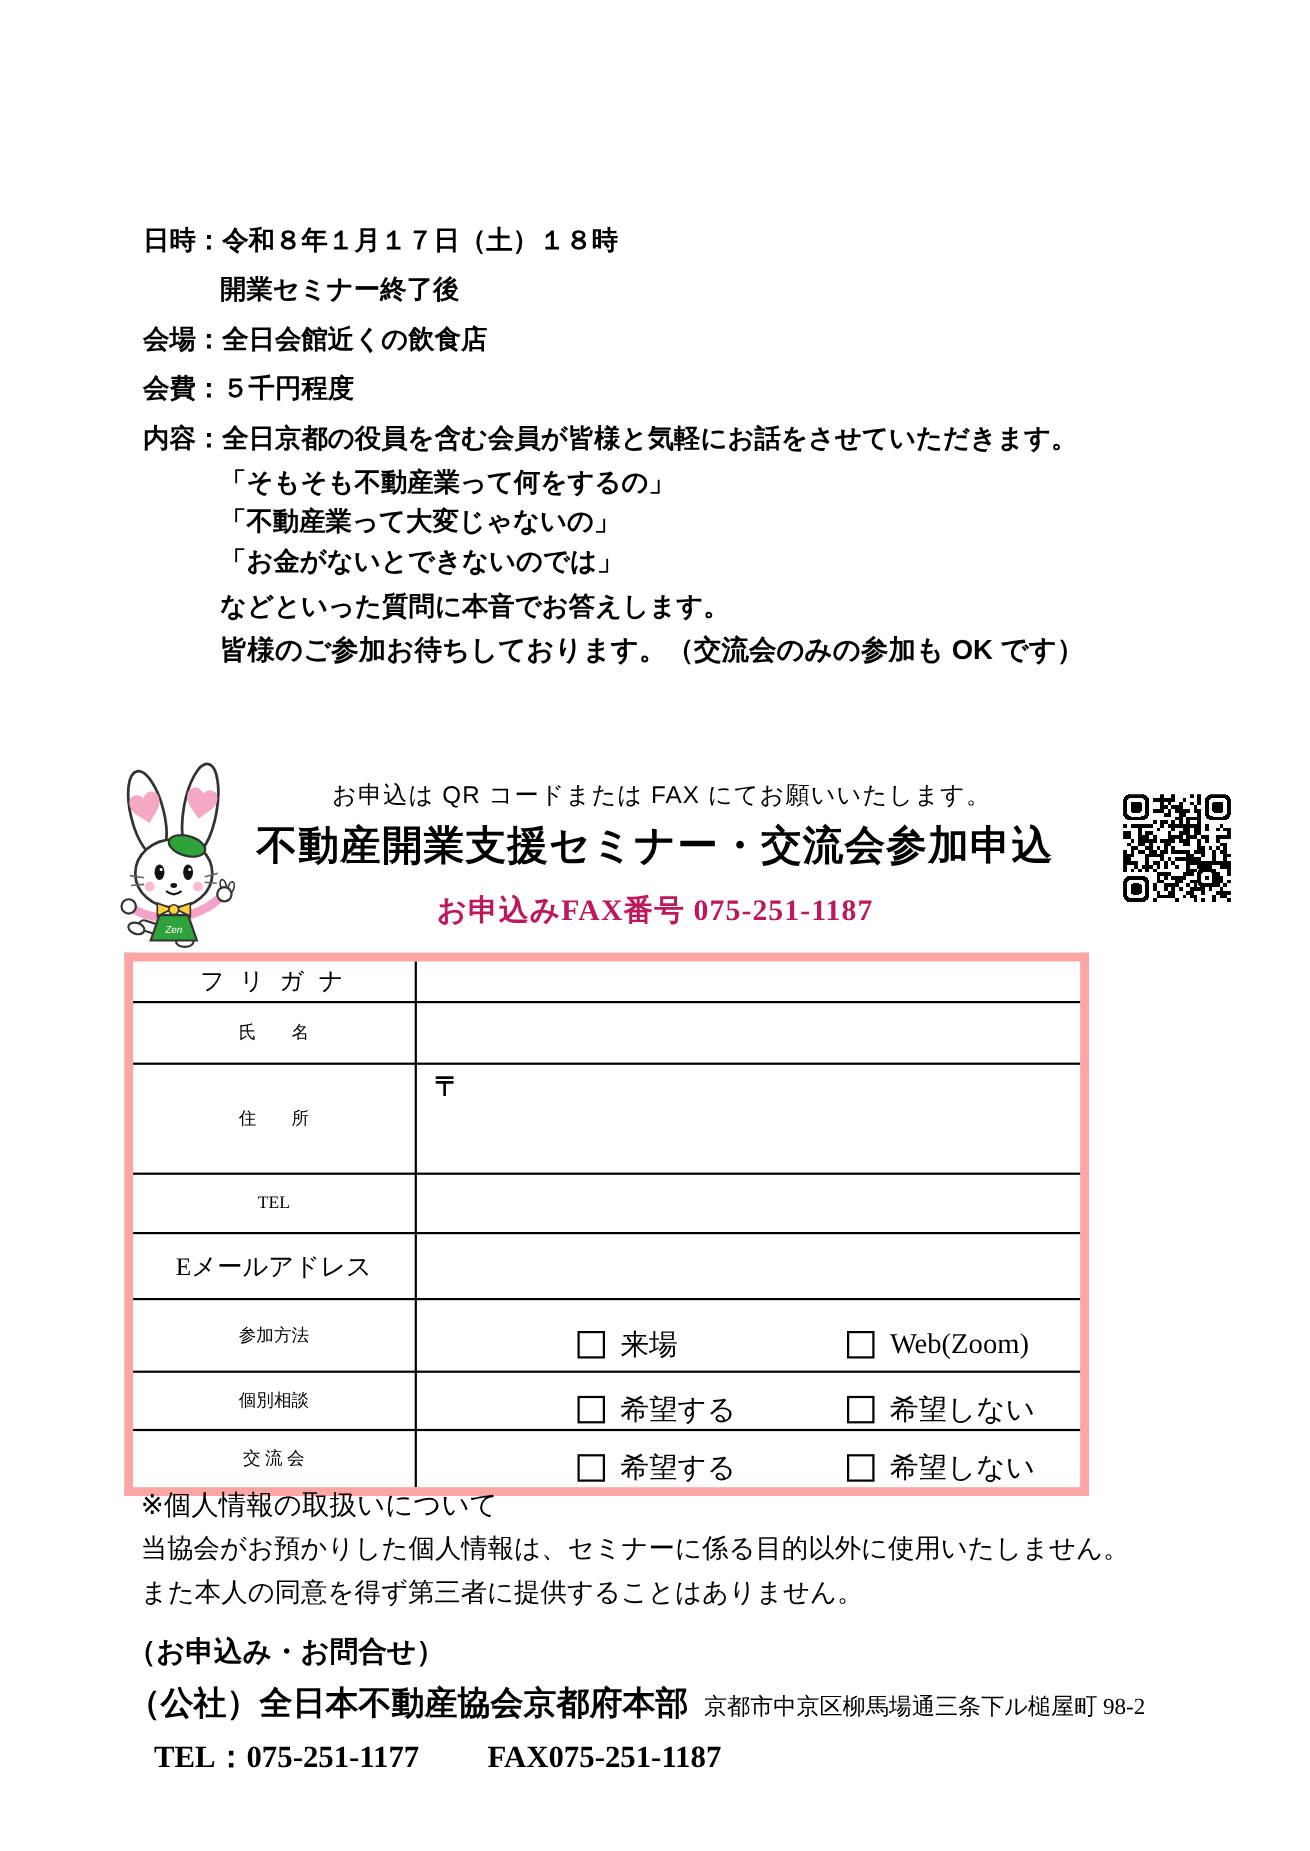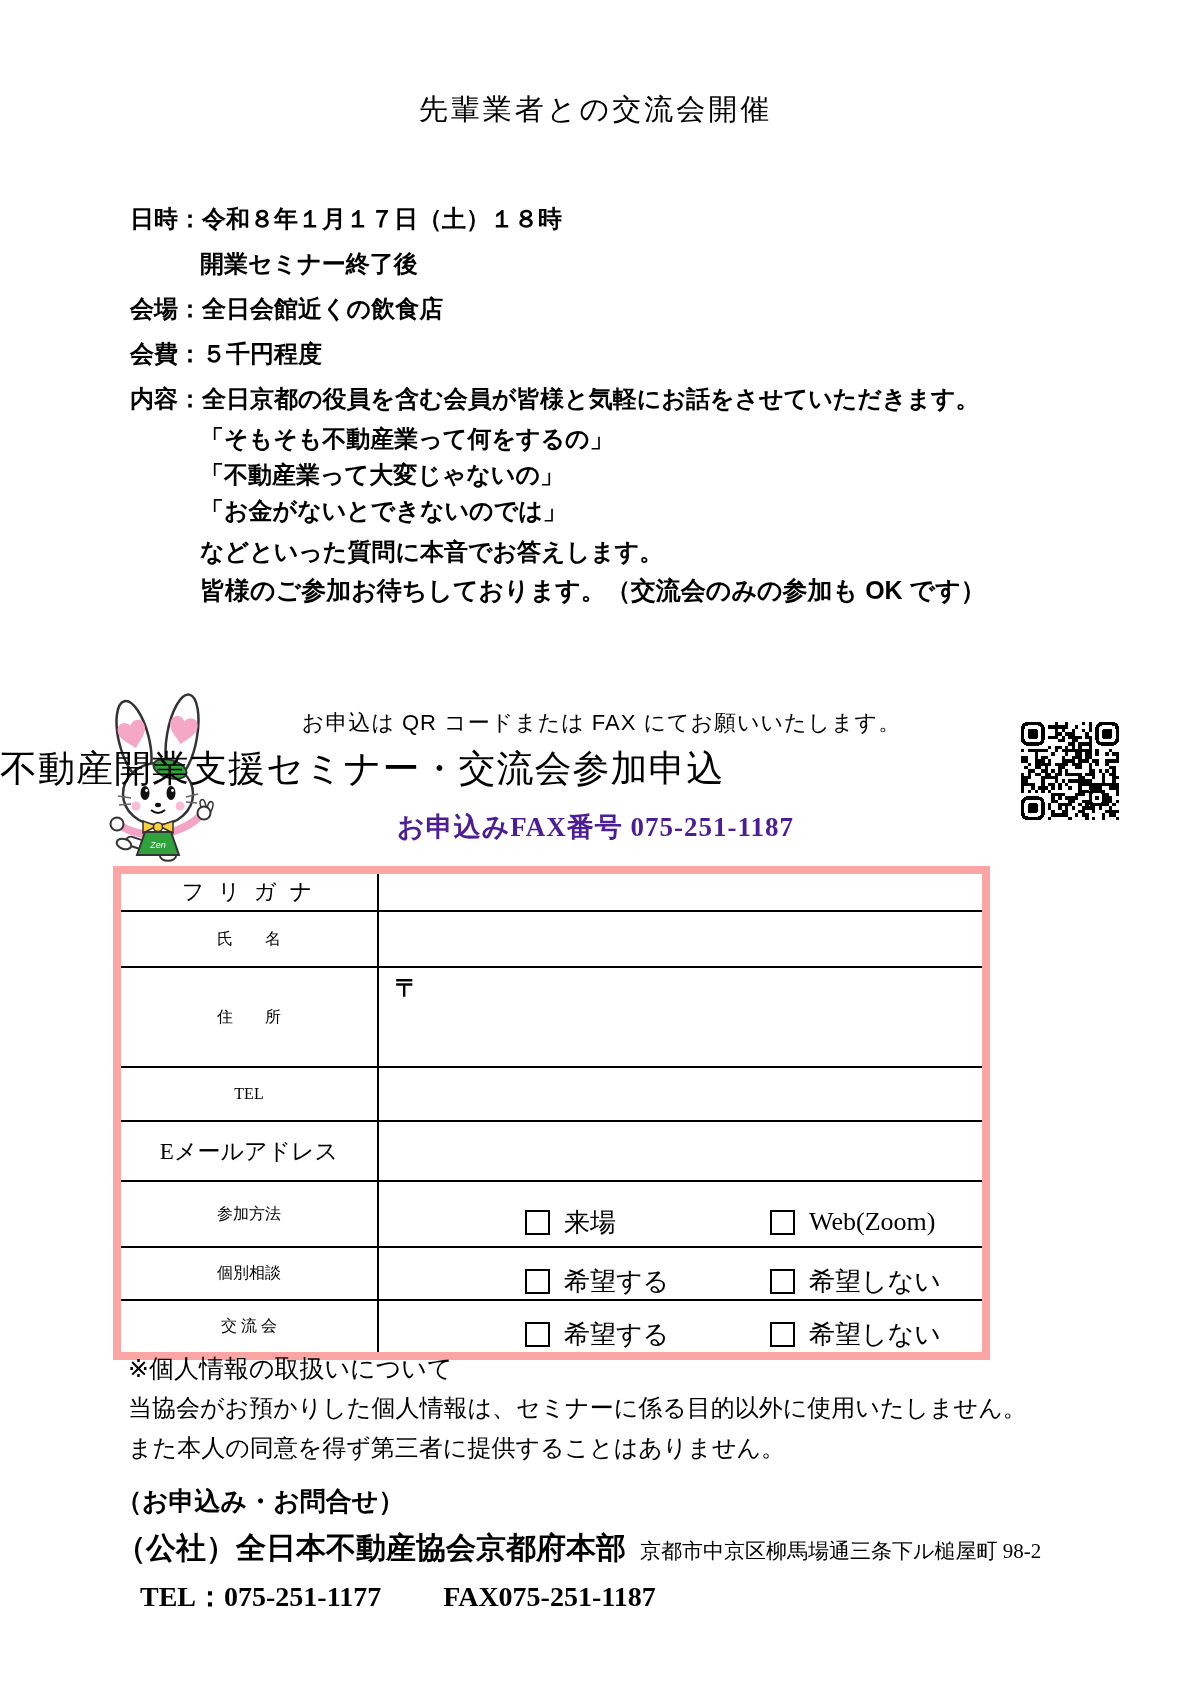--- a/index.html
+++ b/index.html
@@ -31,26 +31,26 @@
   }
 
   .mascot{position:absolute;left:100px;top:692px;width:125px;height:170px;}
 
   .apply-instruction{
     position:absolute;top:708px;left:0;right:0;
     text-align:center;font-size:22px;letter-spacing:1px;padding-left:12px;
   }
   .form-title{
     position:absolute;top:744px;left:0;right:0;
-    font-size:37px;font-weight:normal;letter-spacing:1px;
+    text-align:center;font-size:37px;font-weight:bold;letter-spacing:1px;
   }
   .fax-line{
     position:absolute;top:809px;left:0;right:0;
     text-align:center;font-size:27px;font-weight:bold;
-    color:#4c1d95;letter-spacing:1px;
+    color:#be185d;letter-spacing:1px;
   }
   .qr{position:absolute;left:1021px;top:722px;width:98px;height:98px;}
 
   table.form{
     position:absolute;left:113px;top:866px;
     width:877px;border-collapse:collapse;table-layout:fixed;
     border:8px solid #fca5a5;
   }
   table.form td{border:2px solid #000;padding:0;vertical-align:middle;}
   td.lbl{
@@ -83,21 +83,20 @@
   .contact-tel{position:absolute;left:140px;top:1578px;
     font-family:"Liberation Serif","DejaVu Serif",serif;
     font-size:28px;font-weight:bold;white-space:nowrap;}
   .contact-tel .fax{margin-left:62px;}
 </style>
 </head>
 <body>
 
 <div class="page">
 
-  <div class="doc-title gothic">先輩業者との交流会開催</div>
 
   <div class="info gothic">
     <div class="ln"><span>日時：</span><span>令和８年１月１７日（土）１８時</span></div>
     <div class="ln indent">開業セミナー終了後</div>
     <div class="ln"><span>会場：</span><span>全日会館近くの飲食店</span></div>
     <div class="ln"><span>会費：</span><span>５千円程度</span></div>
     <div class="ln"><span>内容：</span><span>全日京都の役員を含む会員が皆様と気軽にお話をさせていただきます。</span></div>
     <div class="ln q indent">「そもそも不動産業って何をするの」</div>
     <div class="ln q indent">「不動産業って大変じゃないの」</div>
     <div class="ln q indent">「お金がないとできないのでは」</div>

